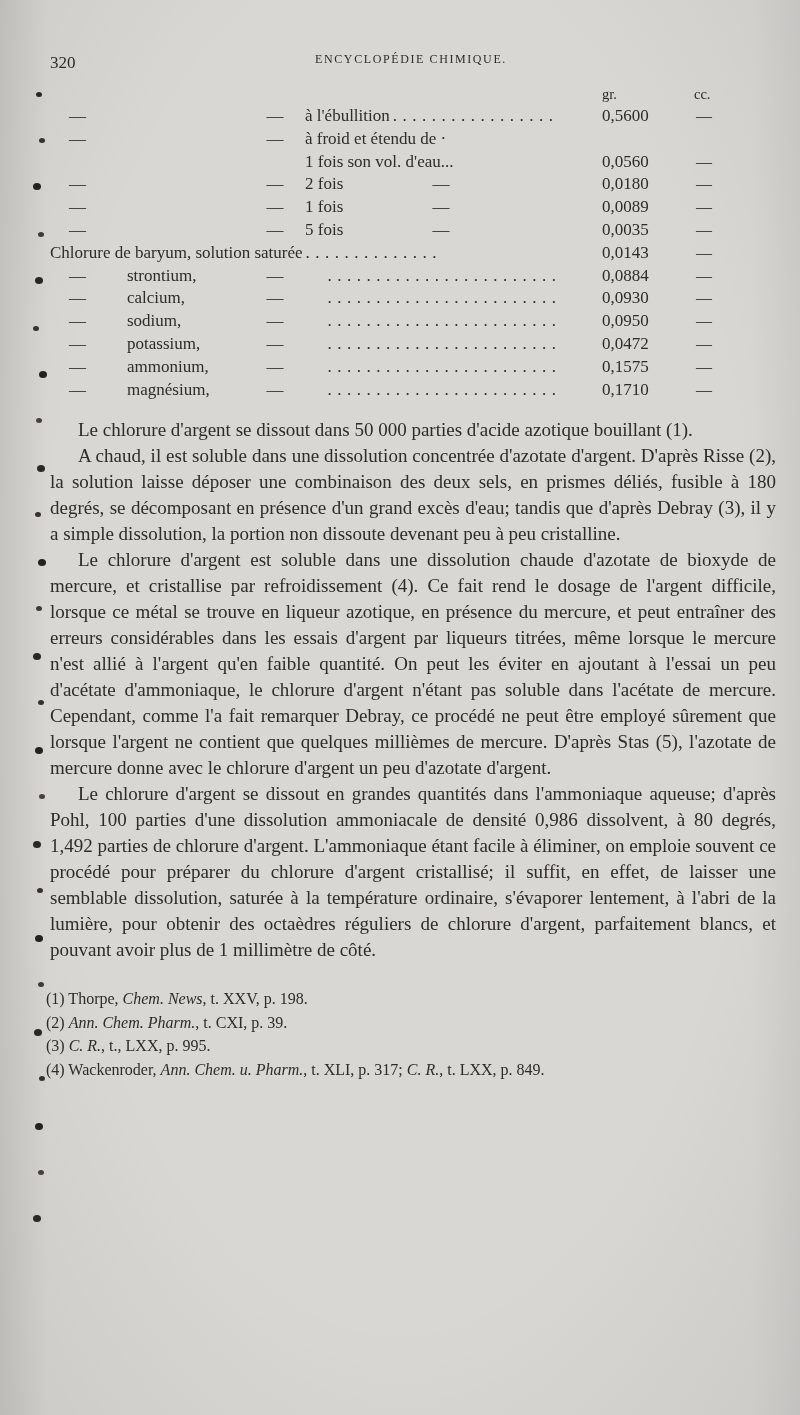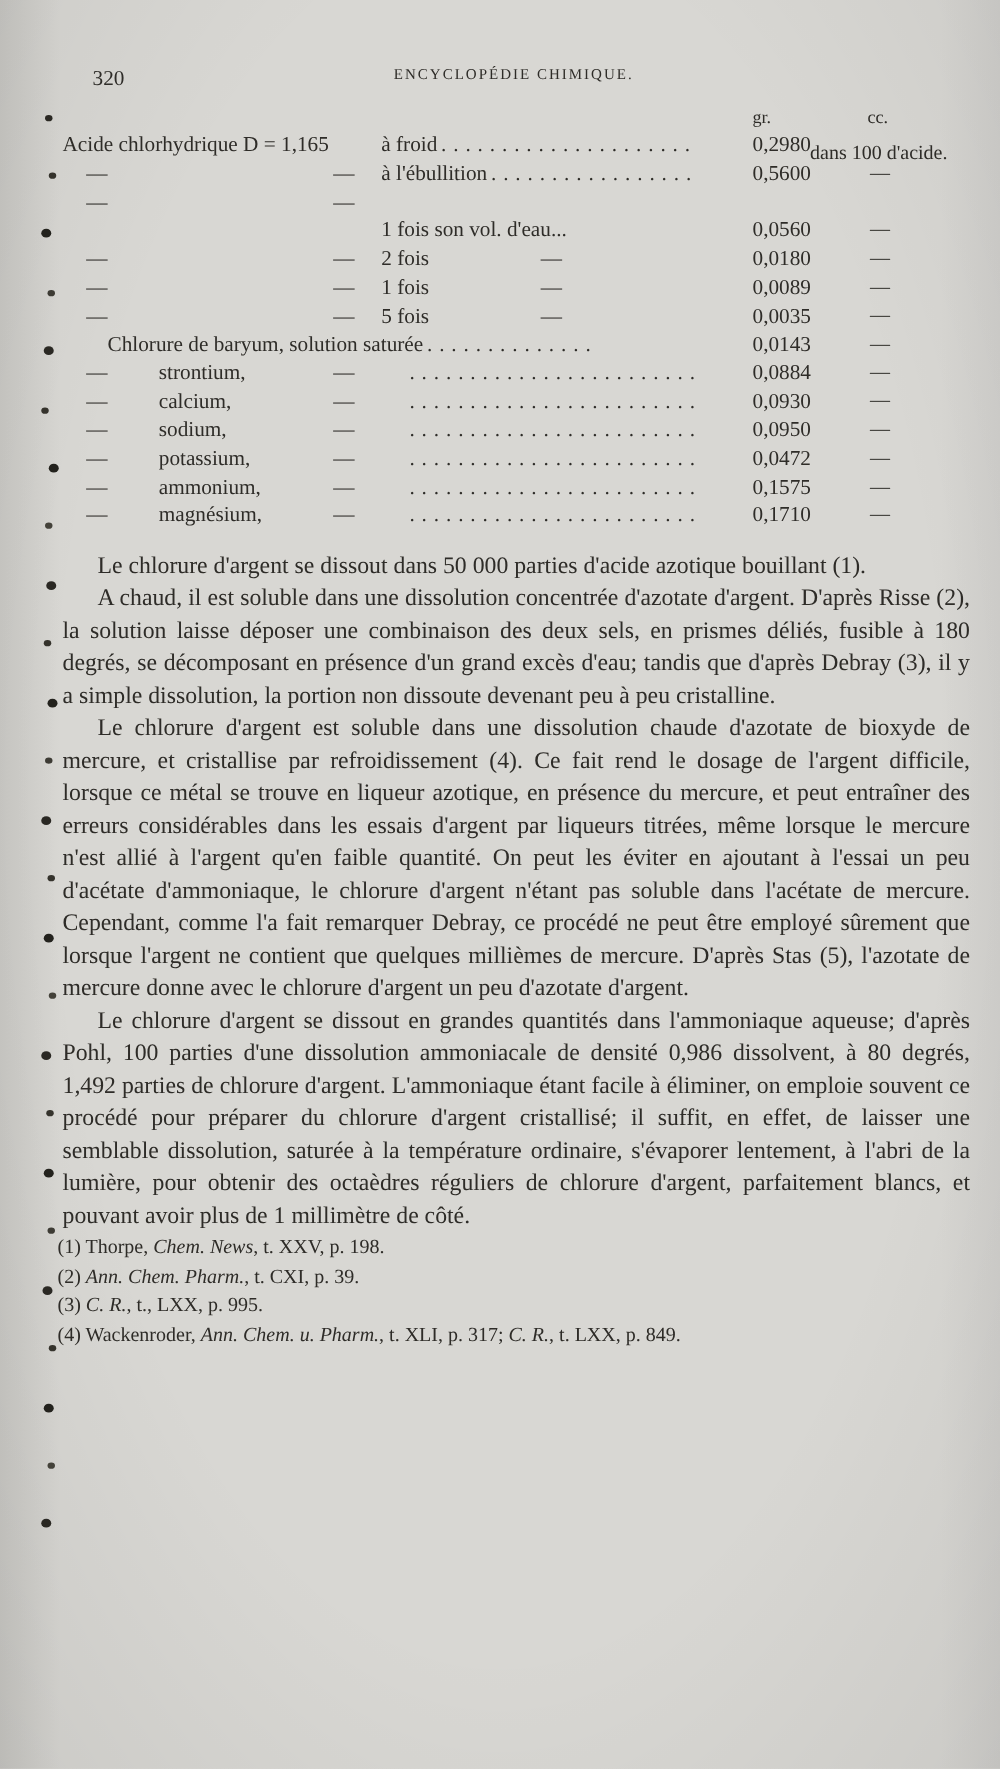--- a/index.html
+++ b/index.html
@@ -32,21 +32,21 @@
       0 186px 0 1px #2a2823, -3px 234px 0 0 #35332c, 4px 280px 0 1px #23221d,
       0 326px 0 0 #44423a, 2px 374px 0 1px #2a2823, -1px 420px 0 0 #35332c,
       3px 468px 0 1px #23221d, 0 514px 0 0 #3d3b34, -2px 562px 0 1px #2a2823,
       2px 608px 0 0 #35332c, 0 656px 0 1px #23221d, 3px 702px 0 0 #44423a,
       -2px 750px 0 1px #2a2823, 1px 796px 0 0 #35332c, 0 844px 0 1px #23221d,
       2px 890px 0 0 #3d3b34, -1px 938px 0 1px #2a2823, 3px 984px 0 0 #35332c,
       0 1032px 0 1px #23221d, 2px 1078px 0 0 #44423a, -2px 1124px 0 1px #2a2823;
   }
 
   .running-header { position: absolute; top: 52px; left: 50px; right: 28px; height: 22px; }
-  .page-number { position: absolute; left: 0; top: 1px; font-size: 17px; margin-left: 24px; }
+  .page-number { position: absolute; left: 0; top: 1px; font-size: 17px; }
   .header-title {
     position: absolute; left: 0; right: 0; text-align: center;
     font-size: 12px; letter-spacing: 1.6px;
   }
 
   .content { position: absolute; top: 84px; left: 50px; width: 726px; }
 
   
   .trow {
     display: grid;
@@ -59,34 +59,34 @@
   .c-d1, .c-d2 { text-align: center; }
   .c-name { padding-left: 22px; overflow: hidden; }
   .c-cond { overflow: hidden; }
   .c-val { padding-left: 4px; margin-left: 22px; }
   .c-unit { font-size: 16px; }
   .hdr { font-size: 14.5px; }
   .hdr-cc { padding-left: 46px; }
   .dots { letter-spacing: 5.5px; margin-left: 3px; white-space: pre; }
   .t-name3 .c-name { grid-column: 1 / 4; padding-left: 0; }
   .t-name3 .c-unit { position: relative; top: 7px; }
-  .t-name4 .c-name { grid-column: 1 / 5; padding-left: 0; margin-left: 36px; }
+  .t-name4 .c-name { grid-column: 1 / 5; padding-left: 0; }
 
   
   .paragraphs { margin-top: 16px; }
   .para {
     margin: 0;
     font-size: 19px;
     line-height: 26px;
     text-align: justify;
     text-indent: 28px;
   }
 
   
-  .footnotes { margin-left: -4px; }
+  .footnotes { margin-top: 24px; margin-left: -4px; }
   .footnote { font-size: 16px; line-height: 23.5px; white-space: nowrap; }
   .it { font-style: italic; }
 </style>
 </head>
 <body>
 
 <div class="page">
 
   <div class="speckles"></div>
 
@@ -100,38 +100,33 @@
     <div class="solubility-table">
       <div class="trow thead">
         <span class="cell c-d1"></span>
         <span class="cell c-name"></span>
         <span class="cell c-d2"></span>
         <span class="cell c-cond"></span>
         <span class="cell c-val hdr">gr.</span>
         <span class="cell c-unit hdr hdr-cc">cc.</span>
       </div>
       <div>
-          <div class="trow t-name3">
-            <span class="cell c-name"><span>Acide chlorhydrique D = 1,165</span></span>
-            <span class="cell c-cond"><span>à froid</span><span class="dots">.....................</span></span>
-            <span class="cell c-val">0,2980</span>
-            <span class="cell c-unit">dans 100 d'acide.</span>
-          </div>
           <div class="trow">
             <span class="cell c-d1">—</span>
             <span class="cell c-name"><span></span></span>
             <span class="cell c-d2">—</span>
             <span class="cell c-cond"><span>à l'ébullition</span><span class="dots">.................</span></span>
             <span class="cell c-val">0,5600</span>
             <span class="cell c-unit">            —</span>
           </div>
           <div class="trow">
             <span class="cell c-d1">—</span>
             <span class="cell c-name"><span></span></span>
             <span class="cell c-d2">—</span>
+            <span class="cell c-cond"><span>à froid et étendu de ·</span></span>
             <span class="cell c-val"></span>
             <span class="cell c-unit"></span>
           </div>
           <div class="trow">
             <span class="cell c-d1"></span>
             <span class="cell c-name"><span></span></span>
             <span class="cell c-d2"></span>
             <span class="cell c-cond"><span>1 fois son vol. d'eau...</span></span>
             <span class="cell c-val">0,0560</span>
             <span class="cell c-unit">            —</span>

